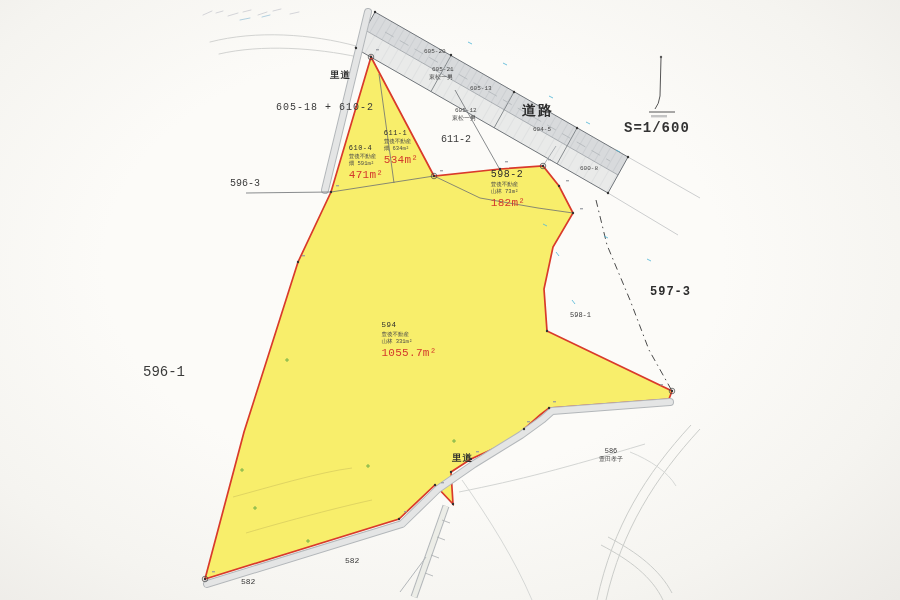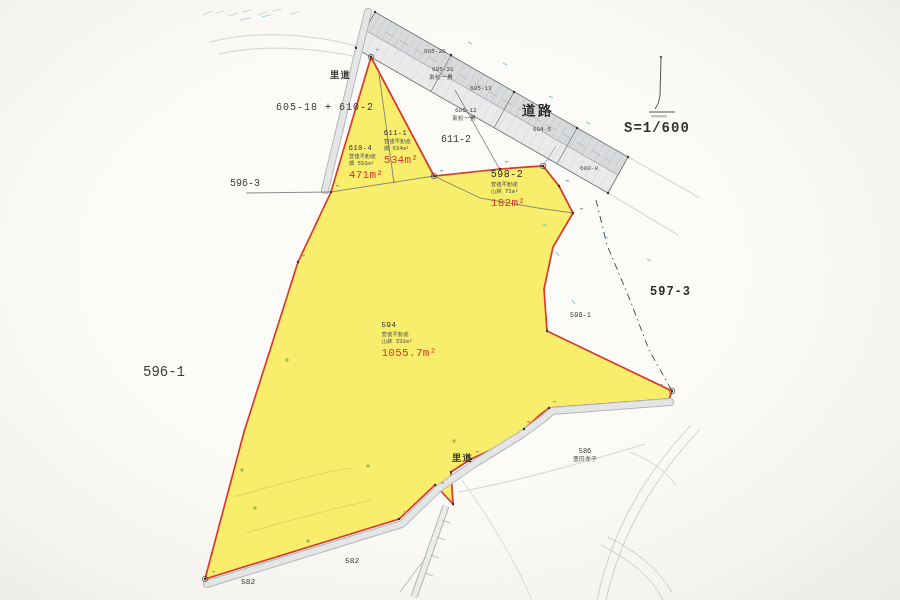--- a/index.html
+++ b/index.html
@@ -3,21 +3,21 @@
 <meta charset="utf-8">
 <style>
   html,body{margin:0;padding:0;background:#e9e8e5;}
   .stage{
     position:relative;width:900px;height:600px;overflow:hidden;
     background:radial-gradient(ellipse at 46% 44%, #fcfbf8 45%, #f5f4f0 75%, #eceae6 100%);
     font-family:Liberation Mono, monospace;
   }
   svg{position:absolute;left:0;top:0;}
   .t{position:absolute;white-space:nowrap;color:#3a3a3a;line-height:1.25;}
-  .c{transform:translateX(-50%);text-align:center;}
+  .c{transform:translateX(-50%);text-align:center;margin-left:26px;}
   .bold{font-weight:bold;}
   .pblock{position:absolute;transform:translateX(-50%);line-height:1.3;}
   .pid{font-size:7px;color:#2d2d2d;letter-spacing:.5px;}
   .pown{font-size:5.5px;color:#4a4a4a;}
   .preg{font-size:5.5px;color:#4a4a4a;}
   .pmeas{font-size:11px;color:#d3392c;margin-top:1px;letter-spacing:.3px;}
   .tiny{font-size:6px;color:#474747;}
 </style>
 </head>
 <body>

